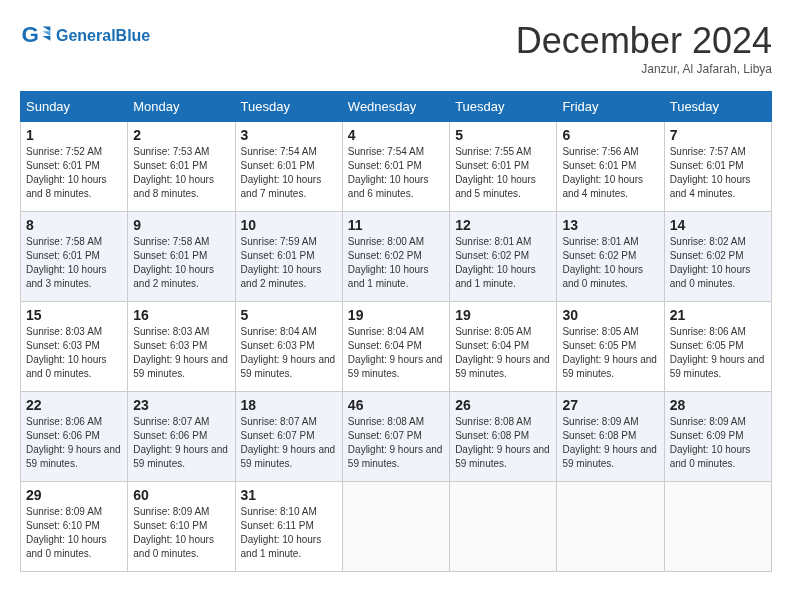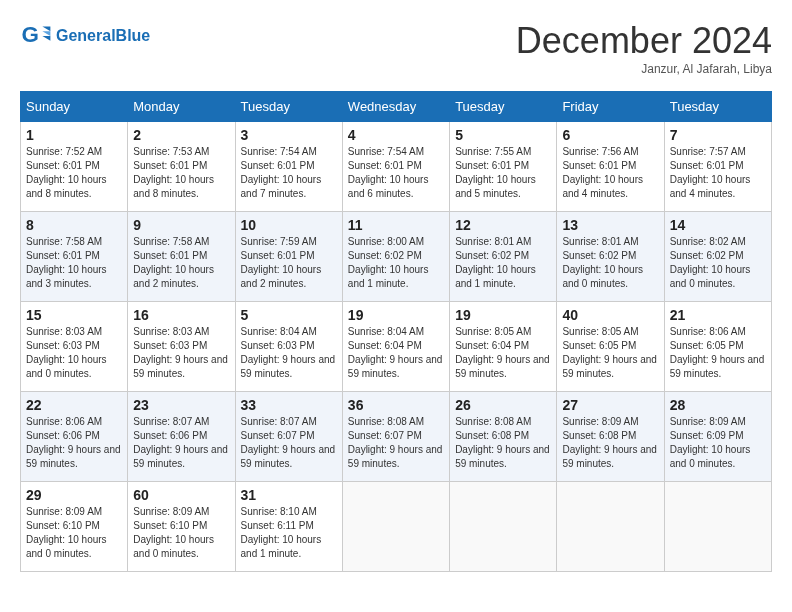--- a/index.html
+++ b/index.html
@@ -277,21 +277,21 @@
         </td>
         <td>
           <span class="day-number">19</span>
         <div class="day-info">
           Sunrise: 8:05 AM<br>
           Sunset: 6:04 PM<br>
           Daylight: 9 hours and 59 minutes.
         </div>
         </td>
         <td>
-          <span class="day-number">40</span>
+          <span class="day-number">30</span>
         <div class="day-info">
           Sunrise: 8:05 AM<br>
           Sunset: 6:05 PM<br>
           Daylight: 9 hours and 59 minutes.
         </div>
         </td>
         <td>
           <span class="day-number">21</span>
         <div class="day-info">
           Sunrise: 8:06 AM<br>
@@ -311,29 +311,29 @@
         </td>
         <td>
           <span class="day-number">23</span>
         <div class="day-info">
           Sunrise: 8:07 AM<br>
           Sunset: 6:06 PM<br>
           Daylight: 9 hours and 59 minutes.
         </div>
         </td>
         <td>
-          <span class="day-number">33</span>
+          <span class="day-number">18</span>
         <div class="day-info">
           Sunrise: 8:07 AM<br>
           Sunset: 6:07 PM<br>
           Daylight: 9 hours and 59 minutes.
         </div>
         </td>
         <td>
-          <span class="day-number">36</span>
+          <span class="day-number">46</span>
         <div class="day-info">
           Sunrise: 8:08 AM<br>
           Sunset: 6:07 PM<br>
           Daylight: 9 hours and 59 minutes.
         </div>
         </td>
         <td>
           <span class="day-number">26</span>
         <div class="day-info">
           Sunrise: 8:08 AM<br>

